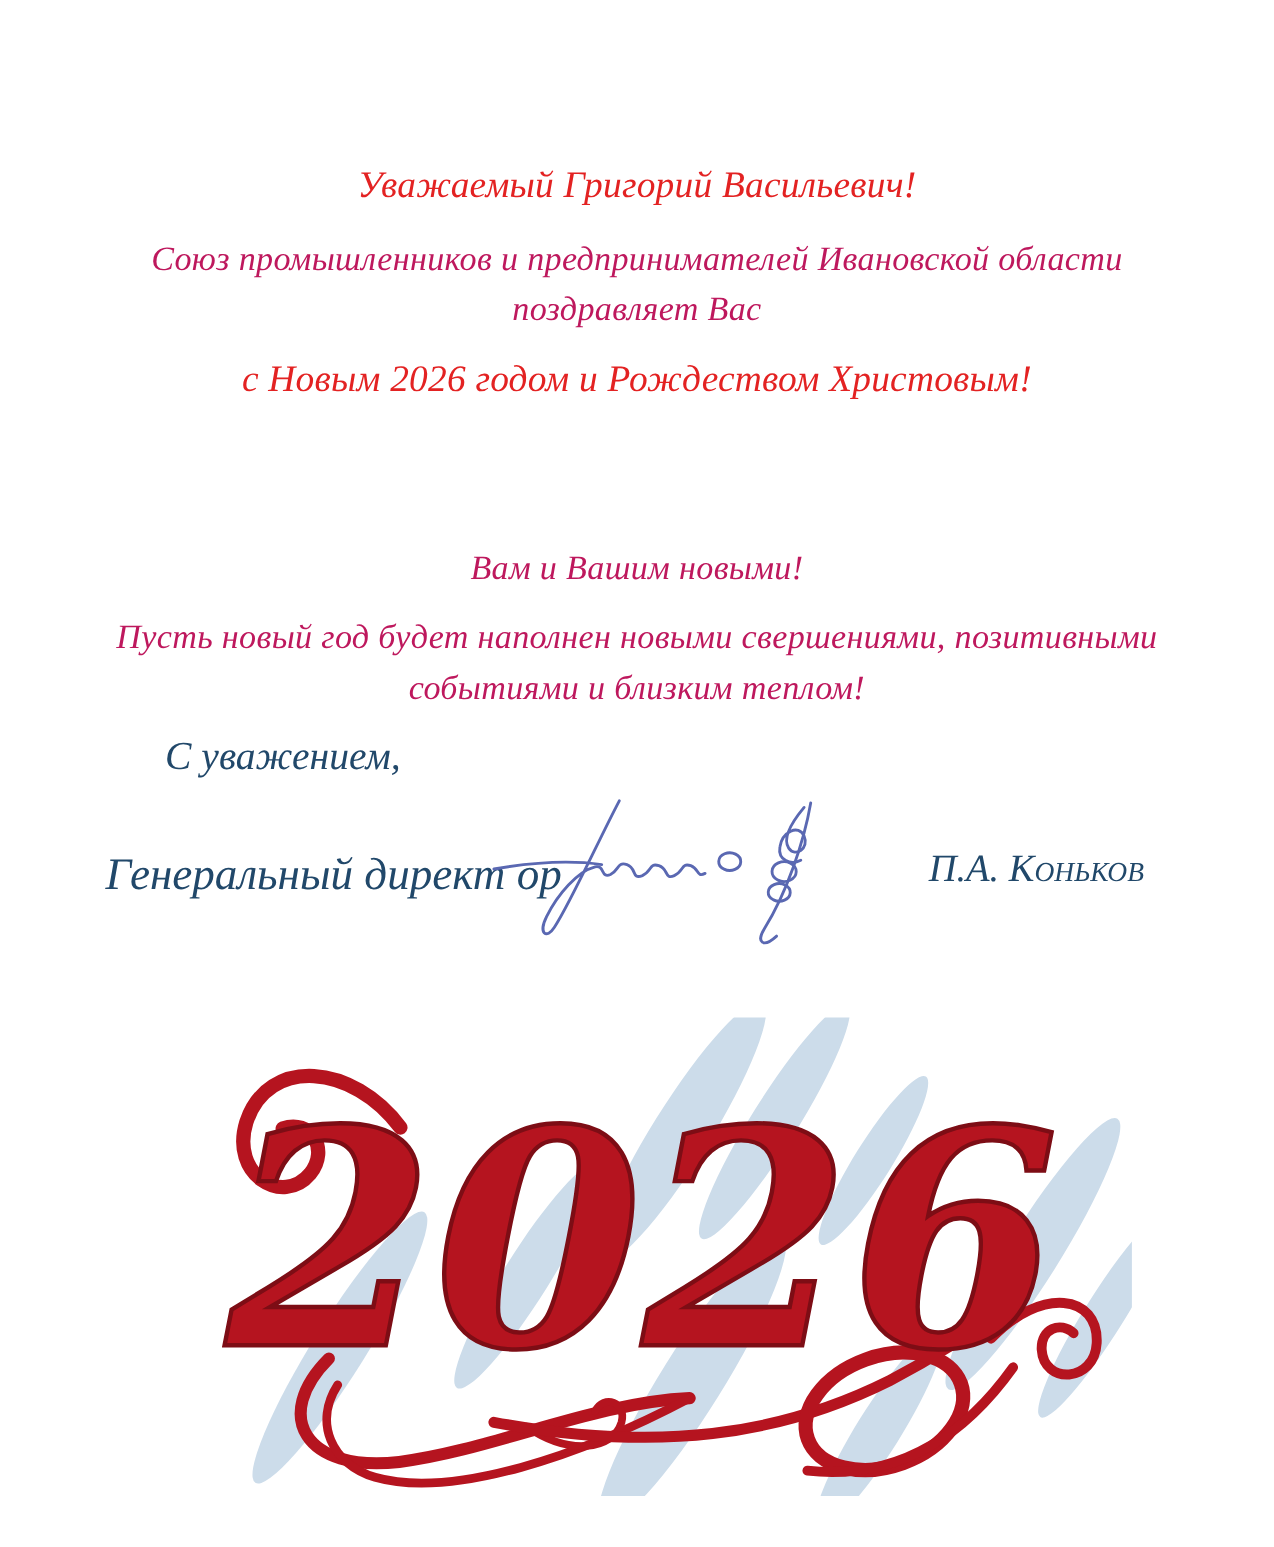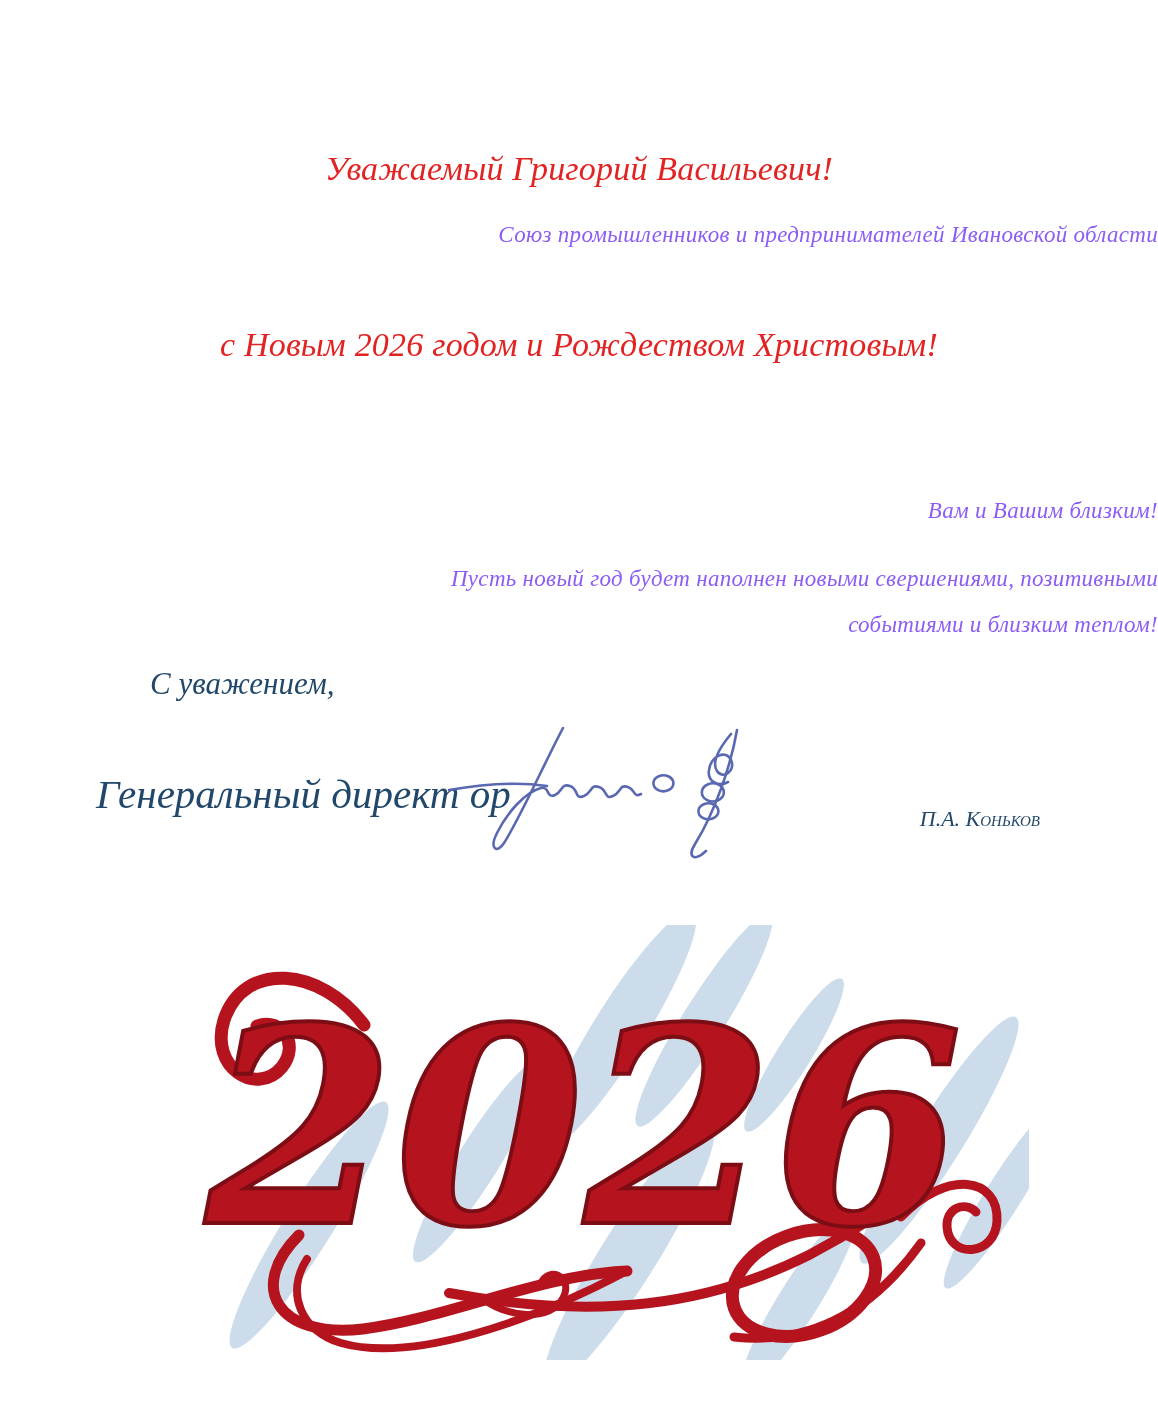--- a/index.html
+++ b/index.html
@@ -17,52 +17,50 @@
     font-family: "Liberation Serif", "DejaVu Serif", serif;
     font-style: italic;
   }
   .line {
     position: absolute;
     left: 0;
     right: 0;
     text-align: center;
   }
   .blue {
-    color: #8b5cf6;
-    font-size: 23px;
+    color: #be185d;
+    font-size: 31px;
     letter-spacing: 0.3px;
-    text-align: right;
   }
   .red {
     color: #e32222;
     font-size: 34px;
     letter-spacing: 0.2px;
   }
   .para span { display: block; line-height: 46px; }
   .closing {
     position: absolute;
     left: 150px;
     color: #21486a;
-    font-size: 31px;
+    font-size: 36px;
   }
   .signer-title {
     position: absolute;
     left: 96px;
     top: 770px;
     color: #21486a;
     font-size: 41px;
   }
   .signer-name {
     position: absolute;
     right: 118px;
     top: 770px;
     color: #21486a;
-    font-size: 22px;
+    font-size: 35px;
     font-variant: small-caps;
-    margin-top: 36px;
   }
   .signature {
     position: absolute;
     left: 443px;
     top: 720px;
     width: 315px;
     height: 145px;
   }
   .artwork {
     position: absolute;
@@ -74,28 +72,29 @@
 </style>
 </head>
 <body>
 
 <div class="page">
 
   <div class="line red" style="top:150px">Уважаемый Григорий Васильевич!</div>
 
   <div class="line blue para" style="top:212px">
     <span>Союз промышленников и предпринимателей Ивановской области</span>
+    <span>поздравляет Вас</span>
   </div>
 
   <div class="line red" style="top:326px">с Новым 2026 годом и Рождеством Христовым!</div>
 
   <div class="line blue para" style="top:384px">
   </div>
 
-  <div class="line blue" style="top:498px">Вам и Вашим близким!</div>
+  <div class="line blue" style="top:498px">Вам и Вашим новыми!</div>
 
   <div class="line blue para" style="top:556px">
     <span>Пусть новый год будет наполнен новыми свершениями, позитивными</span>
     <span>событиями и близким теплом!</span>
   </div>
 
   <div class="closing" style="top:666px">С уважением,</div>
 
   <div class="signer-title">Генеральный директ ор</div>
 

